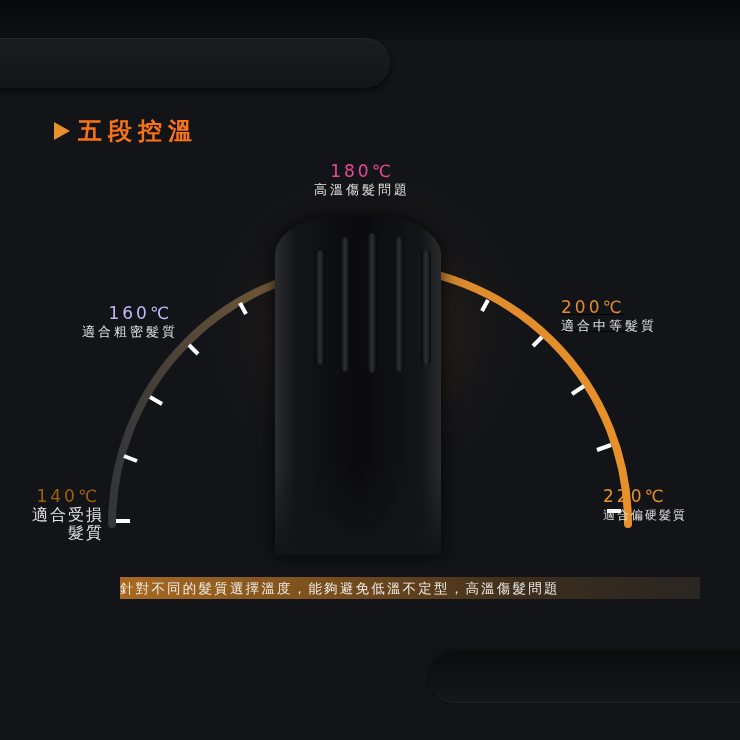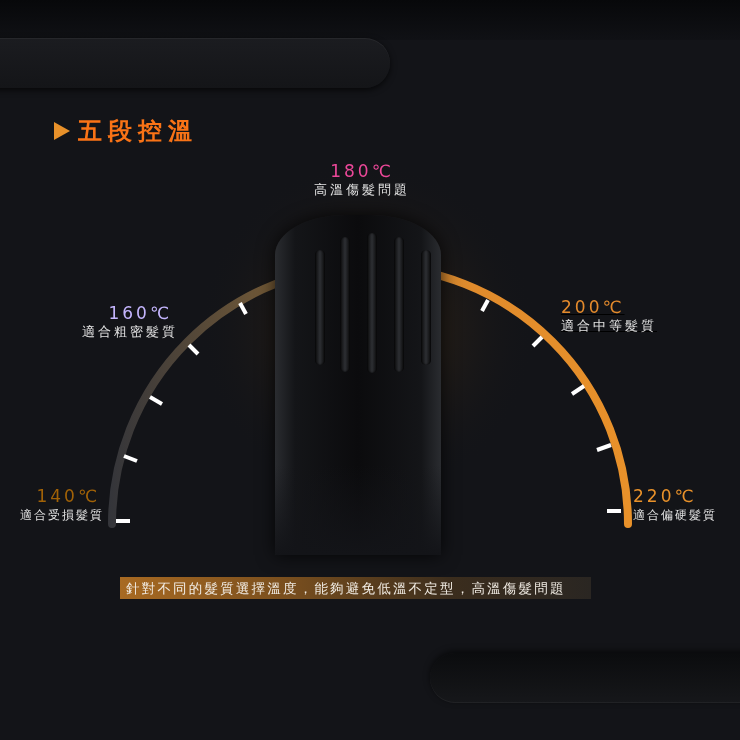--- a/index.html
+++ b/index.html
@@ -50,24 +50,24 @@
   }
   .groove {
     position:absolute; top:0; width:10px; border-radius:6px;
     background:linear-gradient(90deg,#0a0a0b,#2d2f33,#0a0a0b);
     box-shadow:inset 0 0 2px rgba(0,0,0,.9);
   }
   .label { position:absolute; text-align:left; }
   .temp { font-size:17px; letter-spacing:3px; line-height:20px; }
   .desc { font-size:13px; letter-spacing:3px; color:#e4e4e4; line-height:18px; }
   .banner {
-    position:absolute; left:120px; top:577px; width:471px; height:22px;
+    position:absolute; left:120px; top:577px; width:580px; height:22px;
     background:linear-gradient(90deg,#a86a22 0%,#7a4f1e 35%,#3b2d1d 70%,#2a2622 100%);
     color:#f1ece4; font-size:13.5px; letter-spacing:2.2px; line-height:22px;
-    padding-left:6px; box-sizing:border-box; white-space:nowrap;
+    padding-left:0; box-sizing:border-box; white-space:nowrap;
   }
 </style>
 </head>
 <body>
 
 <div class="stage">
   <div class="top-fade"></div>
   <div class="top-bar"></div>
   <div class="bottom-bar"></div>
 
@@ -125,22 +125,22 @@
     <div class="desc">適合粗密髮質</div>
   </div>
 
   <div class="label" style="left:561px; top:297px;text-decoration:underline;">
     <div class="temp" style="color:#e38a2c;">200℃</div>
     <div class="desc">適合中等髮質</div>
   </div>
 
   <div class="label" style="left:18px; top:486px; width:86px; text-align:right;">
     <div class="temp" style="color:#a16207; padding-right:4px;">140℃</div>
-    <div class="desc" style="font-size:12px; letter-spacing:2px;">適合受損髮質</div>
+    <div class="desc" style="font-size:16px; letter-spacing:2px;">適合受損髮質</div>
   </div>
 
-  <div class="label" style="left:633px; top:486px;">
+  <div class="label" style="left:603px; top:486px;">
     <div class="temp" style="color:#e8912a;">220℃</div>
     <div class="desc" style="font-size:12px; letter-spacing:2px;">適合偏硬髮質</div>
   </div>
 
   <div class="banner">針對不同的髮質選擇溫度，能夠避免低溫不定型，高溫傷髮問題</div>
 </div>
 
 </body></html>

